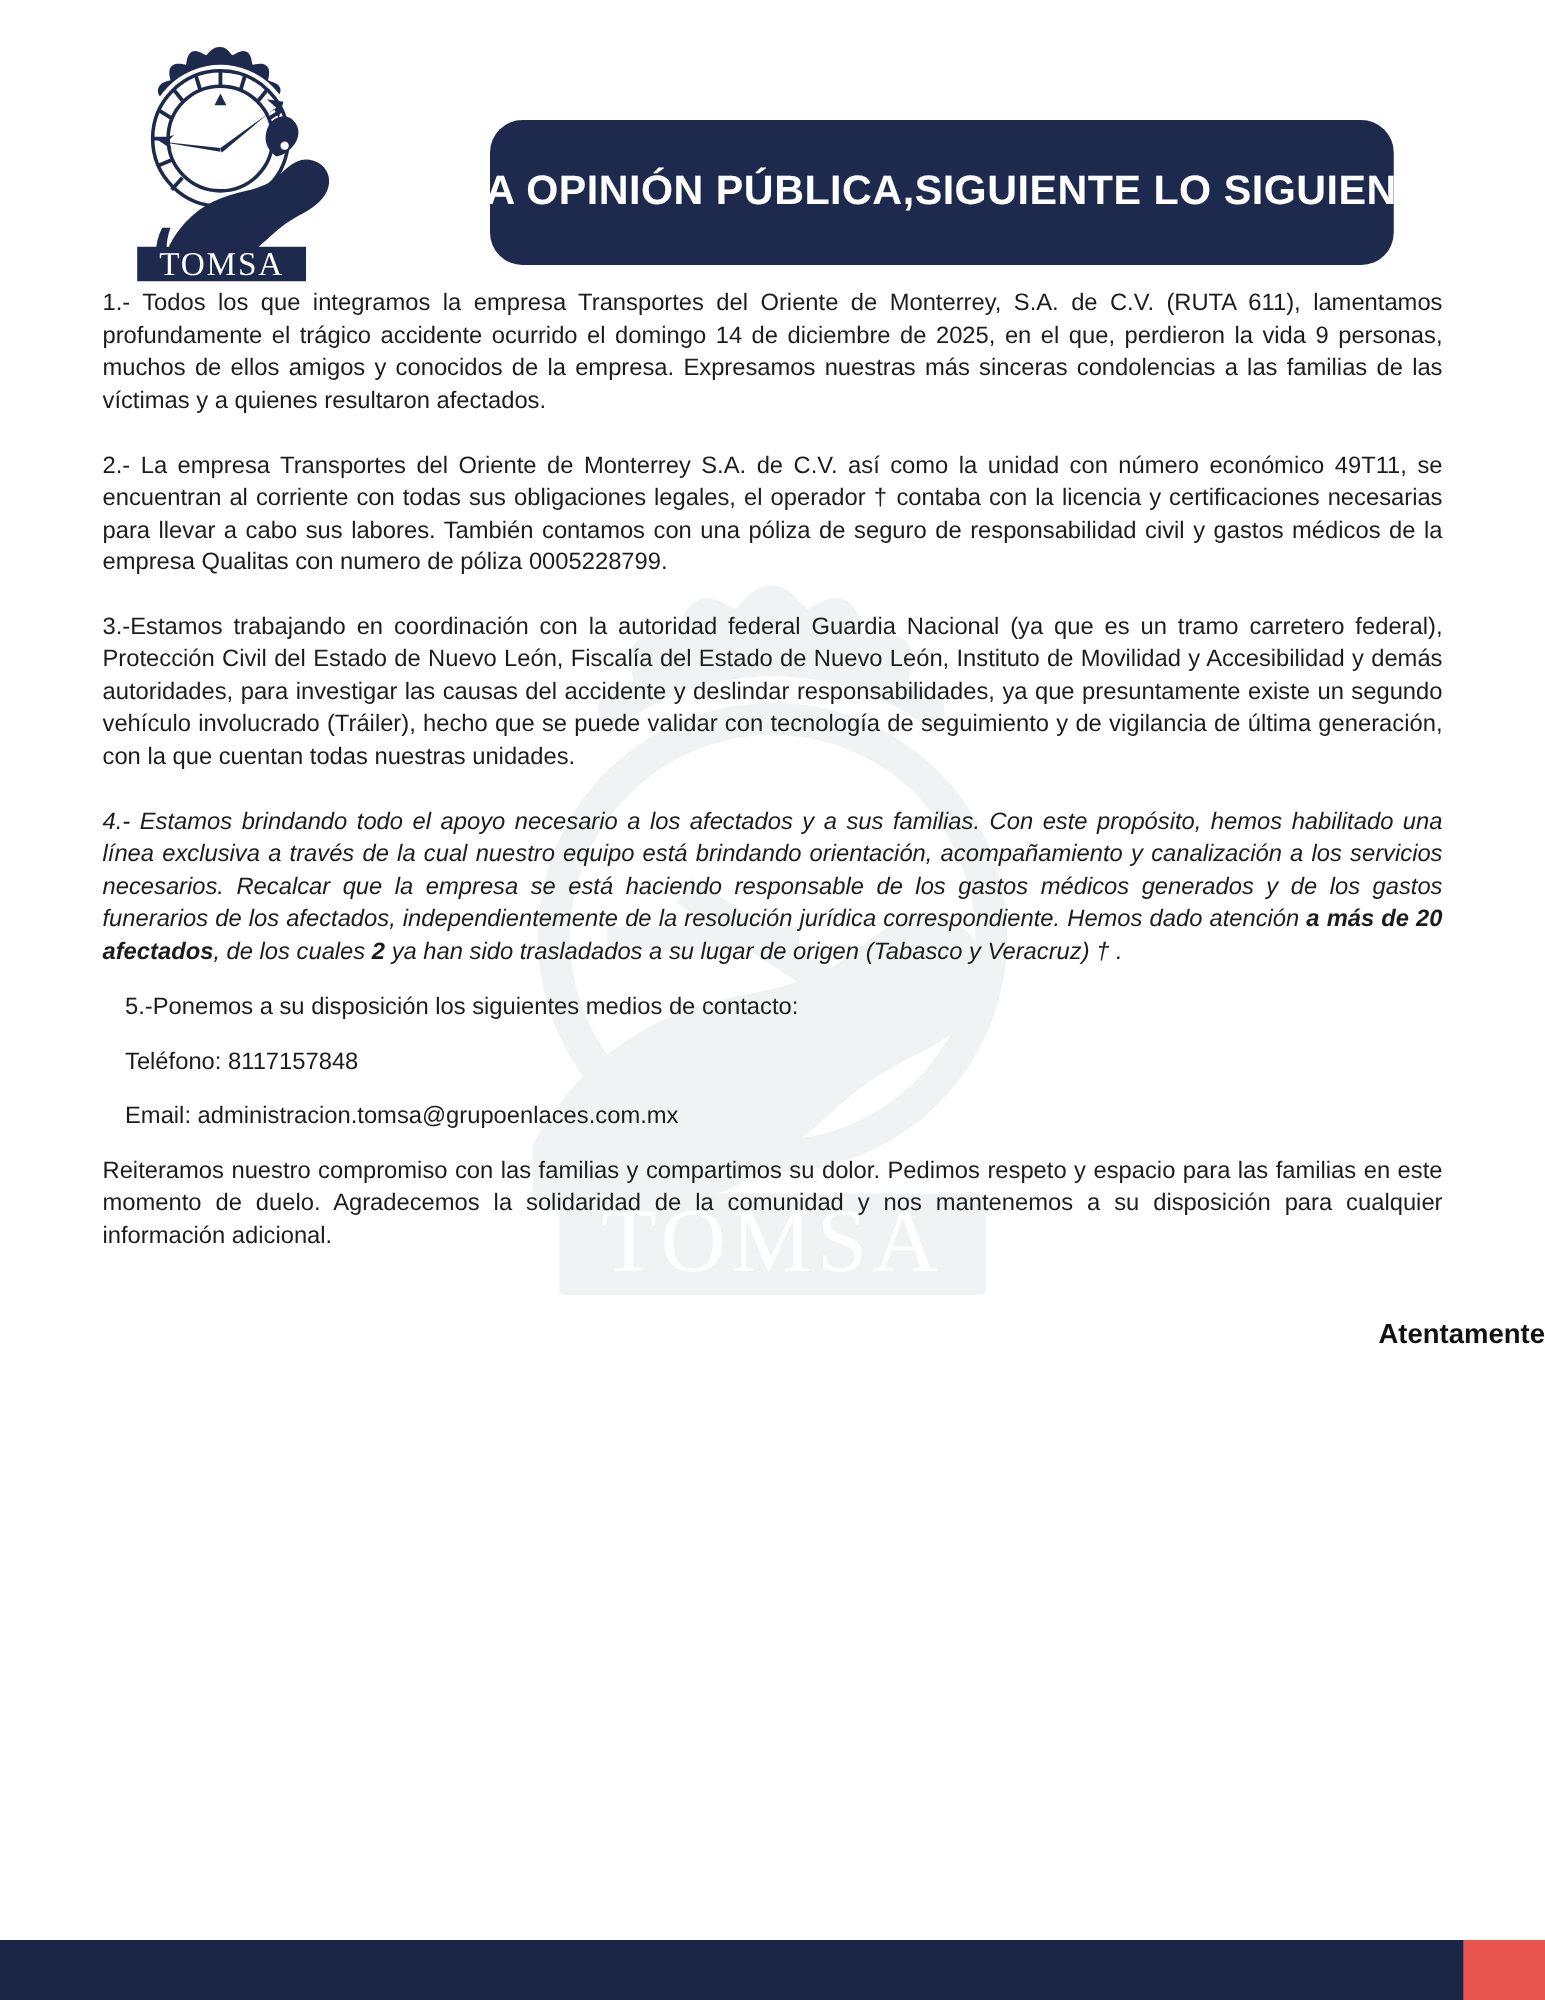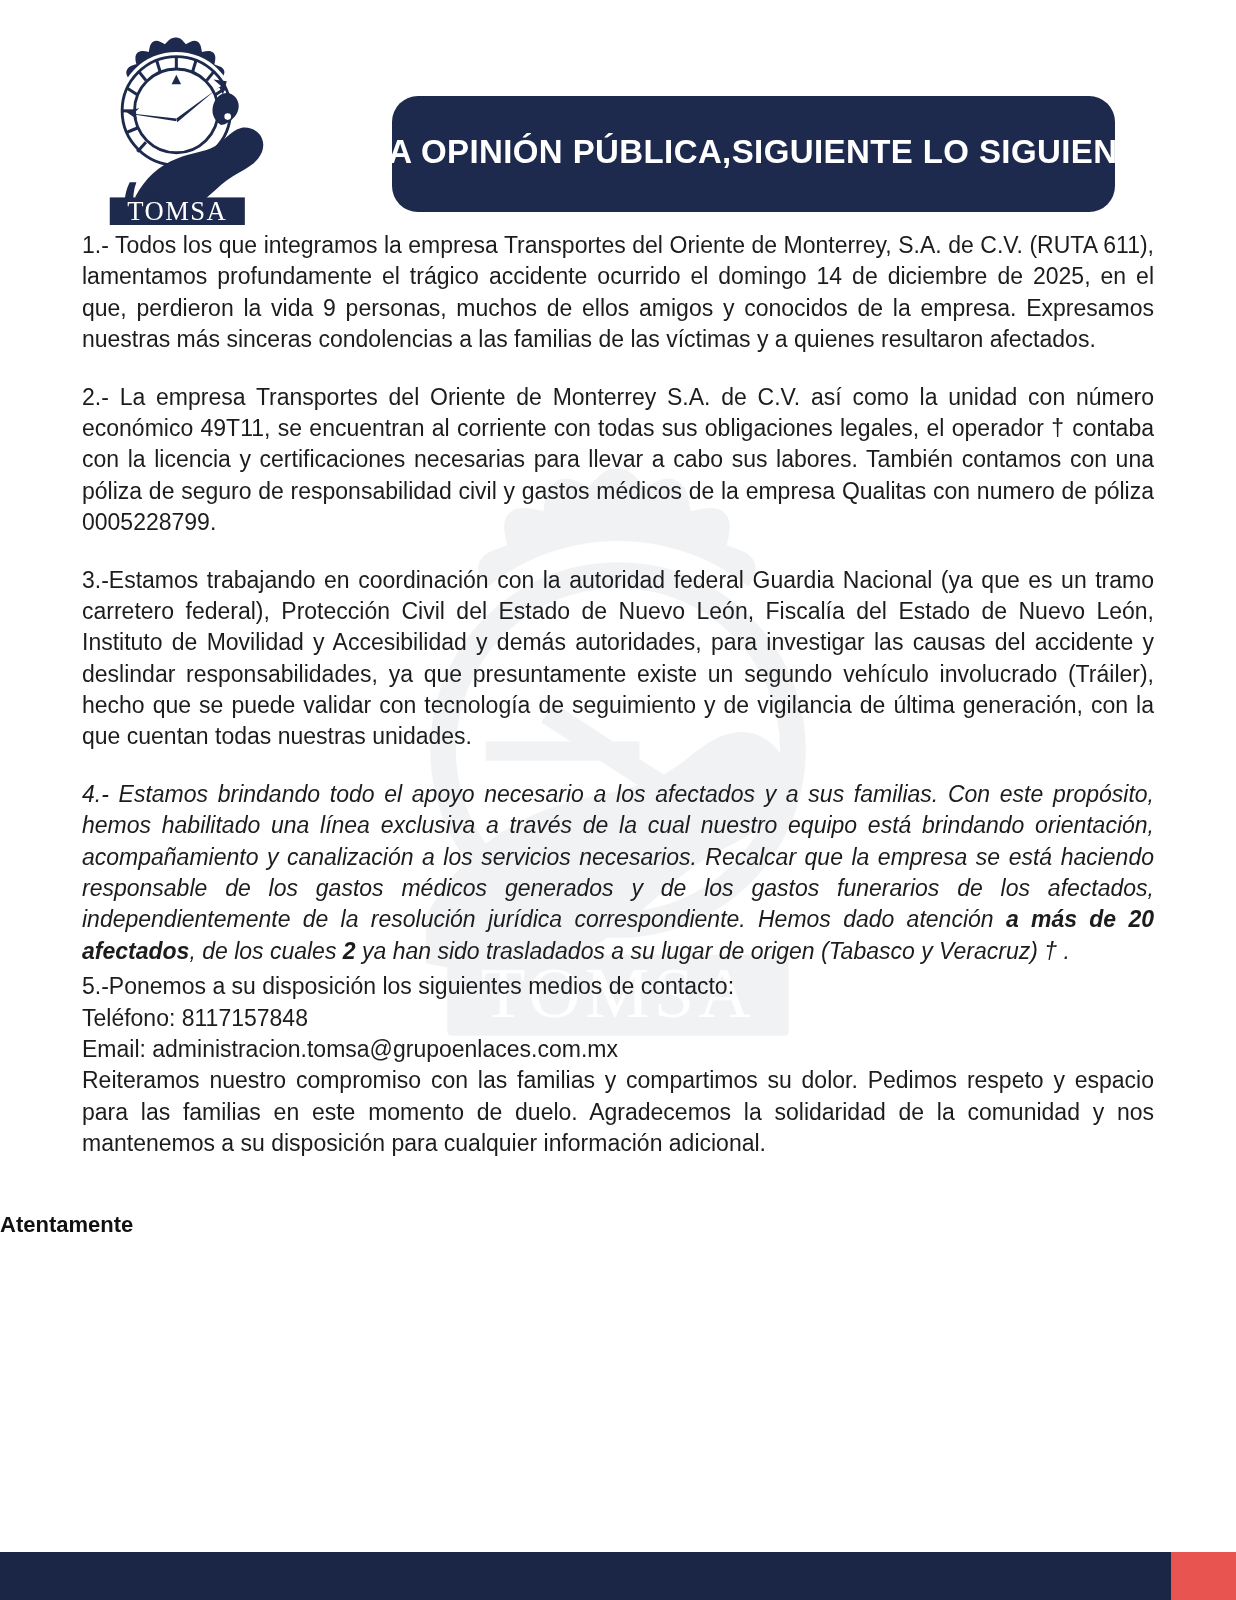--- a/index.html
+++ b/index.html
@@ -78,48 +78,48 @@
     letter-spacing: 0.4px;
     text-align: center;
     white-space: nowrap;
   }
 
   
   .content {
     position: relative;
     z-index: 2;
     margin: 0 82px;
-    font-size: 23px;
+    font-size: 19px;
     line-height: 1.365;
     color: #1c1c1c;
   }
   .para {
     text-align: justify;
     margin: 0 0 26px 0;
   }
   .para:last-of-type { margin-bottom: 4px; font-style: italic; }
   .contact-block {
     margin: 0 0 20px 0;
   }
   .contact-line {
     text-align: left;
-    margin: 0;
+    margin: 18px;
   }
   .contact-para {
     text-align: justify;
     margin: 0;
   }
   b, .bold { font-weight: bold; }
 
   
   .signature {
     position: relative;
     z-index: 2;
     margin-top: 48px;
-    text-align: left;
+    text-align: right;
     font-weight: bold;
     font-size: 22px;
     line-height: 1.5;
     color: #111111;
   }
 
   
   .footer {
     position: absolute;
     left: 0;

